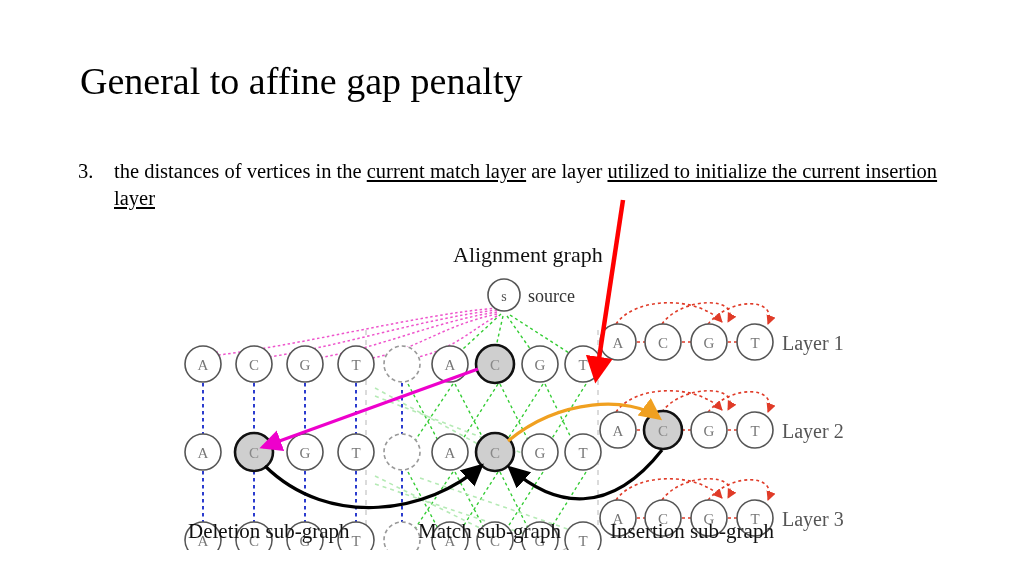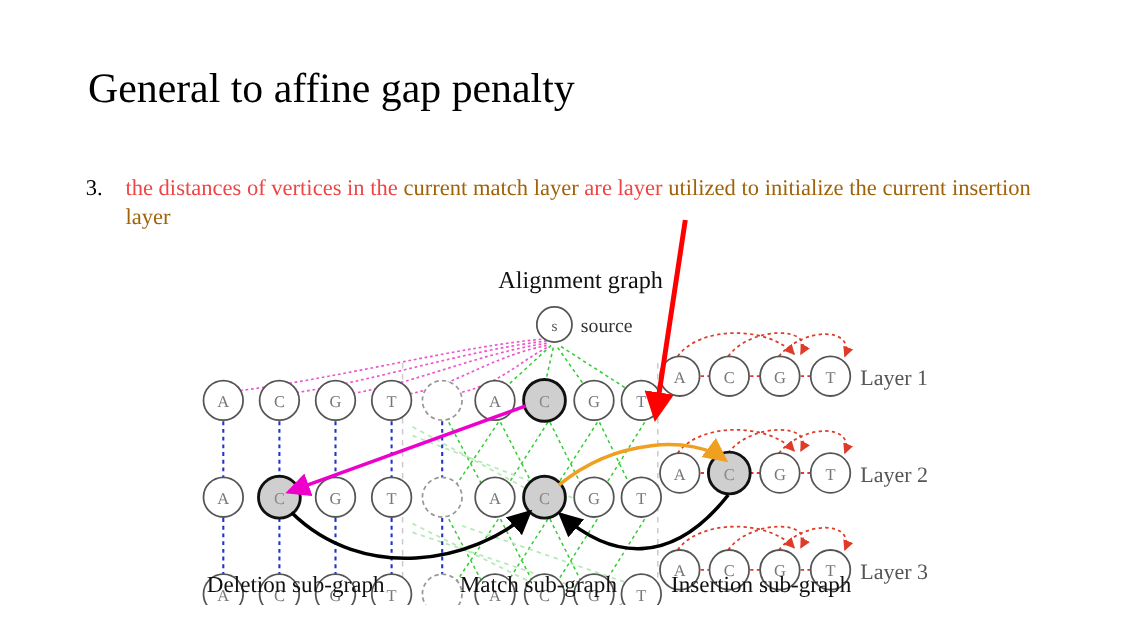--- a/index.html
+++ b/index.html
@@ -44,22 +44,22 @@
     line-height: 27px;
   }
   .bullet-num {
     width: 36px;
     flex: 0 0 36px;
     color: #000000;
   }
   .bullet-text {
     flex: 1 1 auto;
   }
-  .txt-black { color: #ef4444; }
-  .txt-red { color: #a16207; }
+  .txt-black { color: #000000; }
+  .txt-red { color: #000000; text-decoration: underline; }
   #figure {
     position: absolute;
     left: 170px;
     top: 238px;
     width: 690px;
     height: 312px;
   }
   #figure svg {
     display: block;
   }

